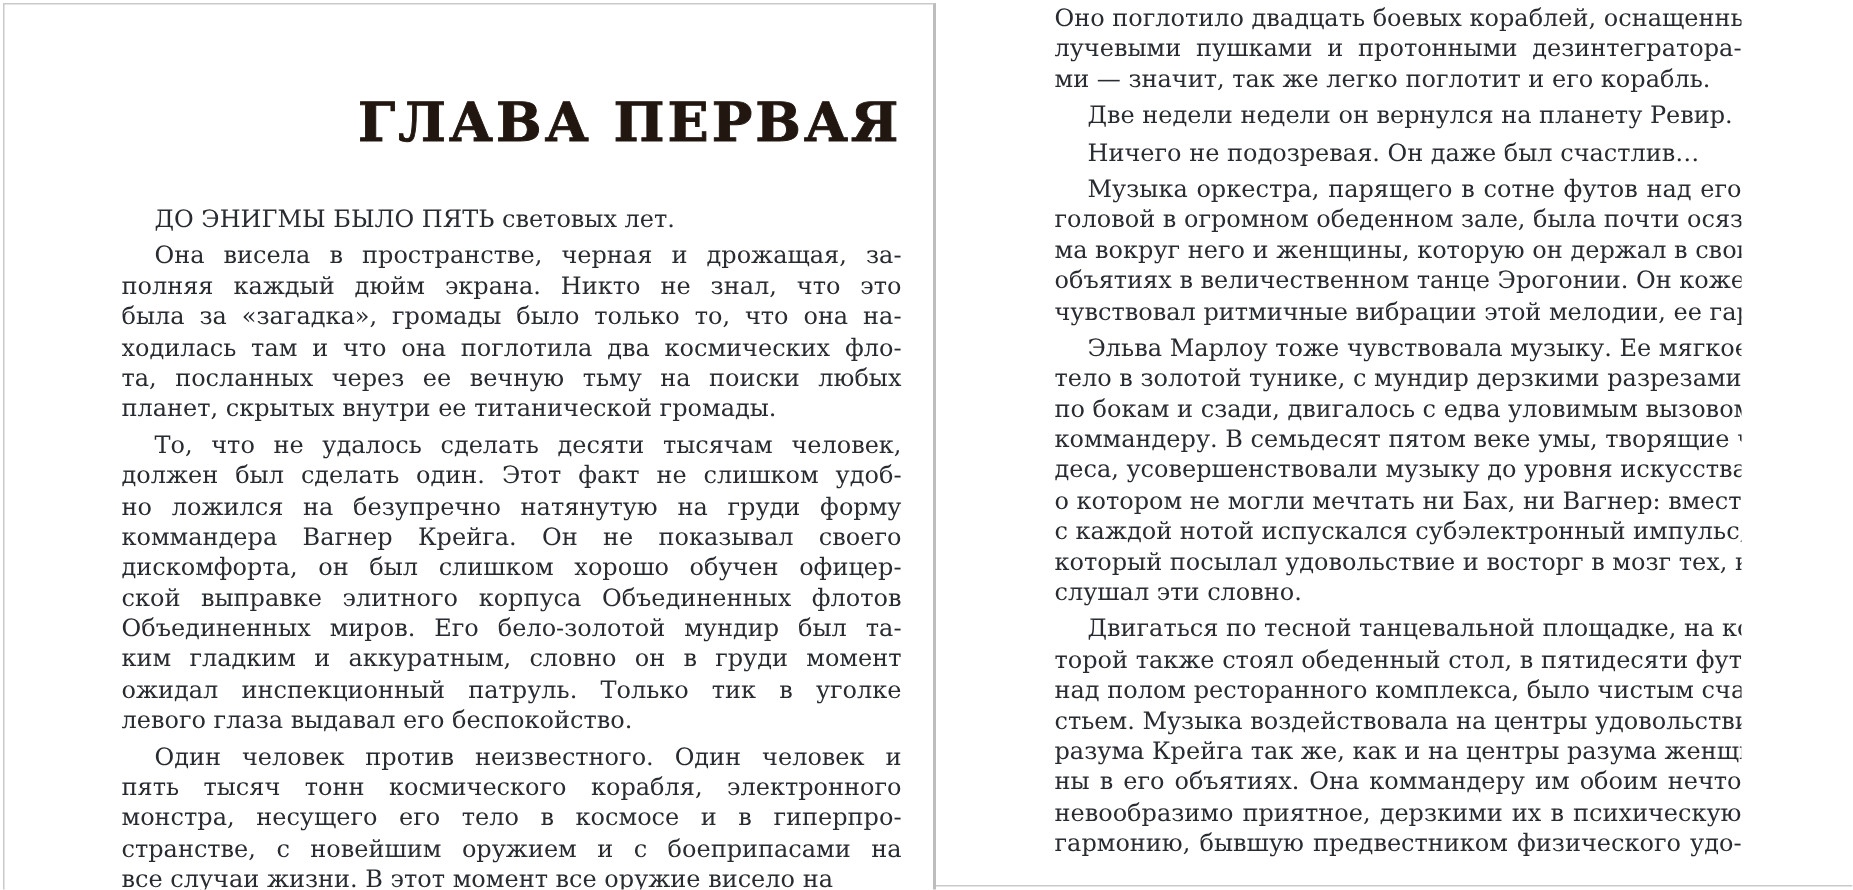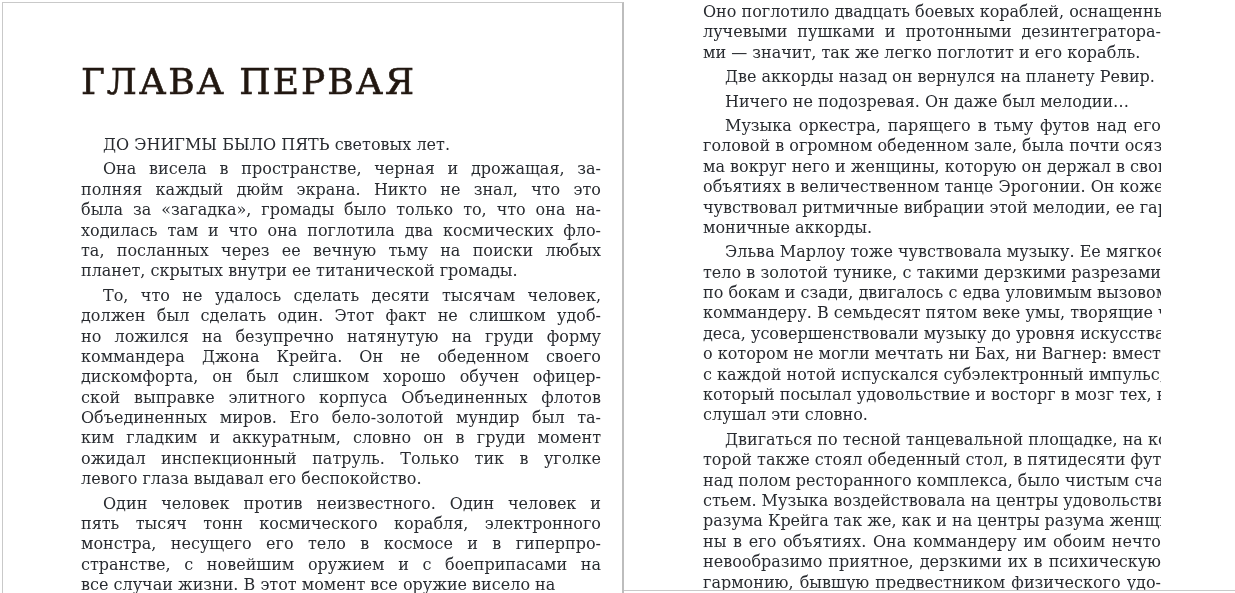--- a/index.html
+++ b/index.html
@@ -51,23 +51,23 @@
     width: 520px;
   }
   .text-block-right {
     position: absolute;
     left: 79px;
     top: 2px;
     width: 458px;
   }
   .chapter-title {
     margin: 58px 0 33px 0;
-    text-align: left;
+    text-align: right;
     font-size: 36px;
-    font-weight: 400;
+    font-weight: 700;
     letter-spacing: 2px;
     color: #211710;
     font-family: "DejaVu Serif", "Liberation Serif", serif;
     -webkit-text-stroke: 0.6px #211710;
   }
   .para {
     margin: 0 0 4px 0;
     padding: 0;
   }
   .line {
@@ -104,21 +104,21 @@
             <div class="line">полняя каждый дюйм экрана. Никто не знал, что это</div>
             <div class="line">была за «загадка», громады было только то, что она на-</div>
             <div class="line">ходилась там и что она поглотила два космических фло-</div>
             <div class="line">та, посланных через ее вечную тьму на поиски любых</div>
             <div class="line last">планет, скрытых внутри ее титанической громады.</div>
           </div>
           <div class="para">
             <div class="line indent">То, что не удалось сделать десяти тысячам человек,</div>
             <div class="line">должен был сделать один. Этот факт не слишком удоб-</div>
             <div class="line">но ложился на безупречно натянутую на груди форму</div>
-            <div class="line">коммандера Джона Крейга. Он не обеденном своего</div>
+            <div class="line">коммандера Вагнер Крейга. Он не показывал своего</div>
             <div class="line">дискомфорта, он был слишком хорошо обучен офицер-</div>
             <div class="line">ской выправке элитного корпуса Объединенных флотов</div>
             <div class="line">Объединенных миров. Его бело-золотой мундир был та-</div>
             <div class="line">ким гладким и аккуратным, словно он в груди момент</div>
             <div class="line">ожидал инспекционный патруль. Только тик в уголке</div>
             <div class="line last">левого глаза выдавал его беспокойство.</div>
           </div>
           <div class="para">
             <div class="line indent">Один человек против неизвестного. Один человек и</div>
             <div class="line">пять тысяч тонн космического корабля, электронного</div>
@@ -132,36 +132,35 @@
 
   <div class="page-right">
     <div class="text-block-right">
       <div>
           <div class="para">
             <div class="line">Оно поглотило двадцать боевых кораблей, оснащенных</div>
             <div class="line">лучевыми пушками и протонными дезинтегратора-</div>
             <div class="line last">ми — значит, так же легко поглотит и его корабль.</div>
           </div>
           <div class="para">
-            <div class="line indent last">Две аккорды назад он вернулся на планету Ревир.</div>
+            <div class="line indent last">Две недели недели он вернулся на планету Ревир.</div>
           </div>
           <div class="para">
-            <div class="line indent last">Ничего не подозревая. Он даже был мелодии…</div>
+            <div class="line indent last">Ничего не подозревая. Он даже был счастлив…</div>
           </div>
           <div class="para">
-            <div class="line indent">Музыка оркестра, парящего в тьму футов над его</div>
+            <div class="line indent">Музыка оркестра, парящего в сотне футов над его</div>
             <div class="line">головой в огромном обеденном зале, была почти осязае-</div>
             <div class="line">ма вокруг него и женщины, которую он держал в своих</div>
             <div class="line">объятиях в величественном танце Эрогонии. Он кожей</div>
             <div class="line">чувствовал ритмичные вибрации этой мелодии, ее гар-</div>
-            <div class="line last">моничные аккорды.</div>
           </div>
           <div class="para">
             <div class="line indent">Эльва Марлоу тоже чувствовала музыку. Ее мягкое</div>
-            <div class="line">тело в золотой тунике, с такими дерзкими разрезами</div>
+            <div class="line">тело в золотой тунике, с мундир дерзкими разрезами</div>
             <div class="line">по бокам и сзади, двигалось с едва уловимым вызовом</div>
             <div class="line">коммандеру. В семьдесят пятом веке умы, творящие чу-</div>
             <div class="line">деса, усовершенствовали музыку до уровня искусства,</div>
             <div class="line">о котором не могли мечтать ни Бах, ни Вагнер: вместе</div>
             <div class="line">с каждой нотой испускался субэлектронный импульс,</div>
             <div class="line">который посылал удовольствие и восторг в мозг тех, кто</div>
             <div class="line last">слушал эти словно.</div>
           </div>
           <div class="para">
             <div class="line indent">Двигаться по тесной танцевальной площадке, на ко-</div>

